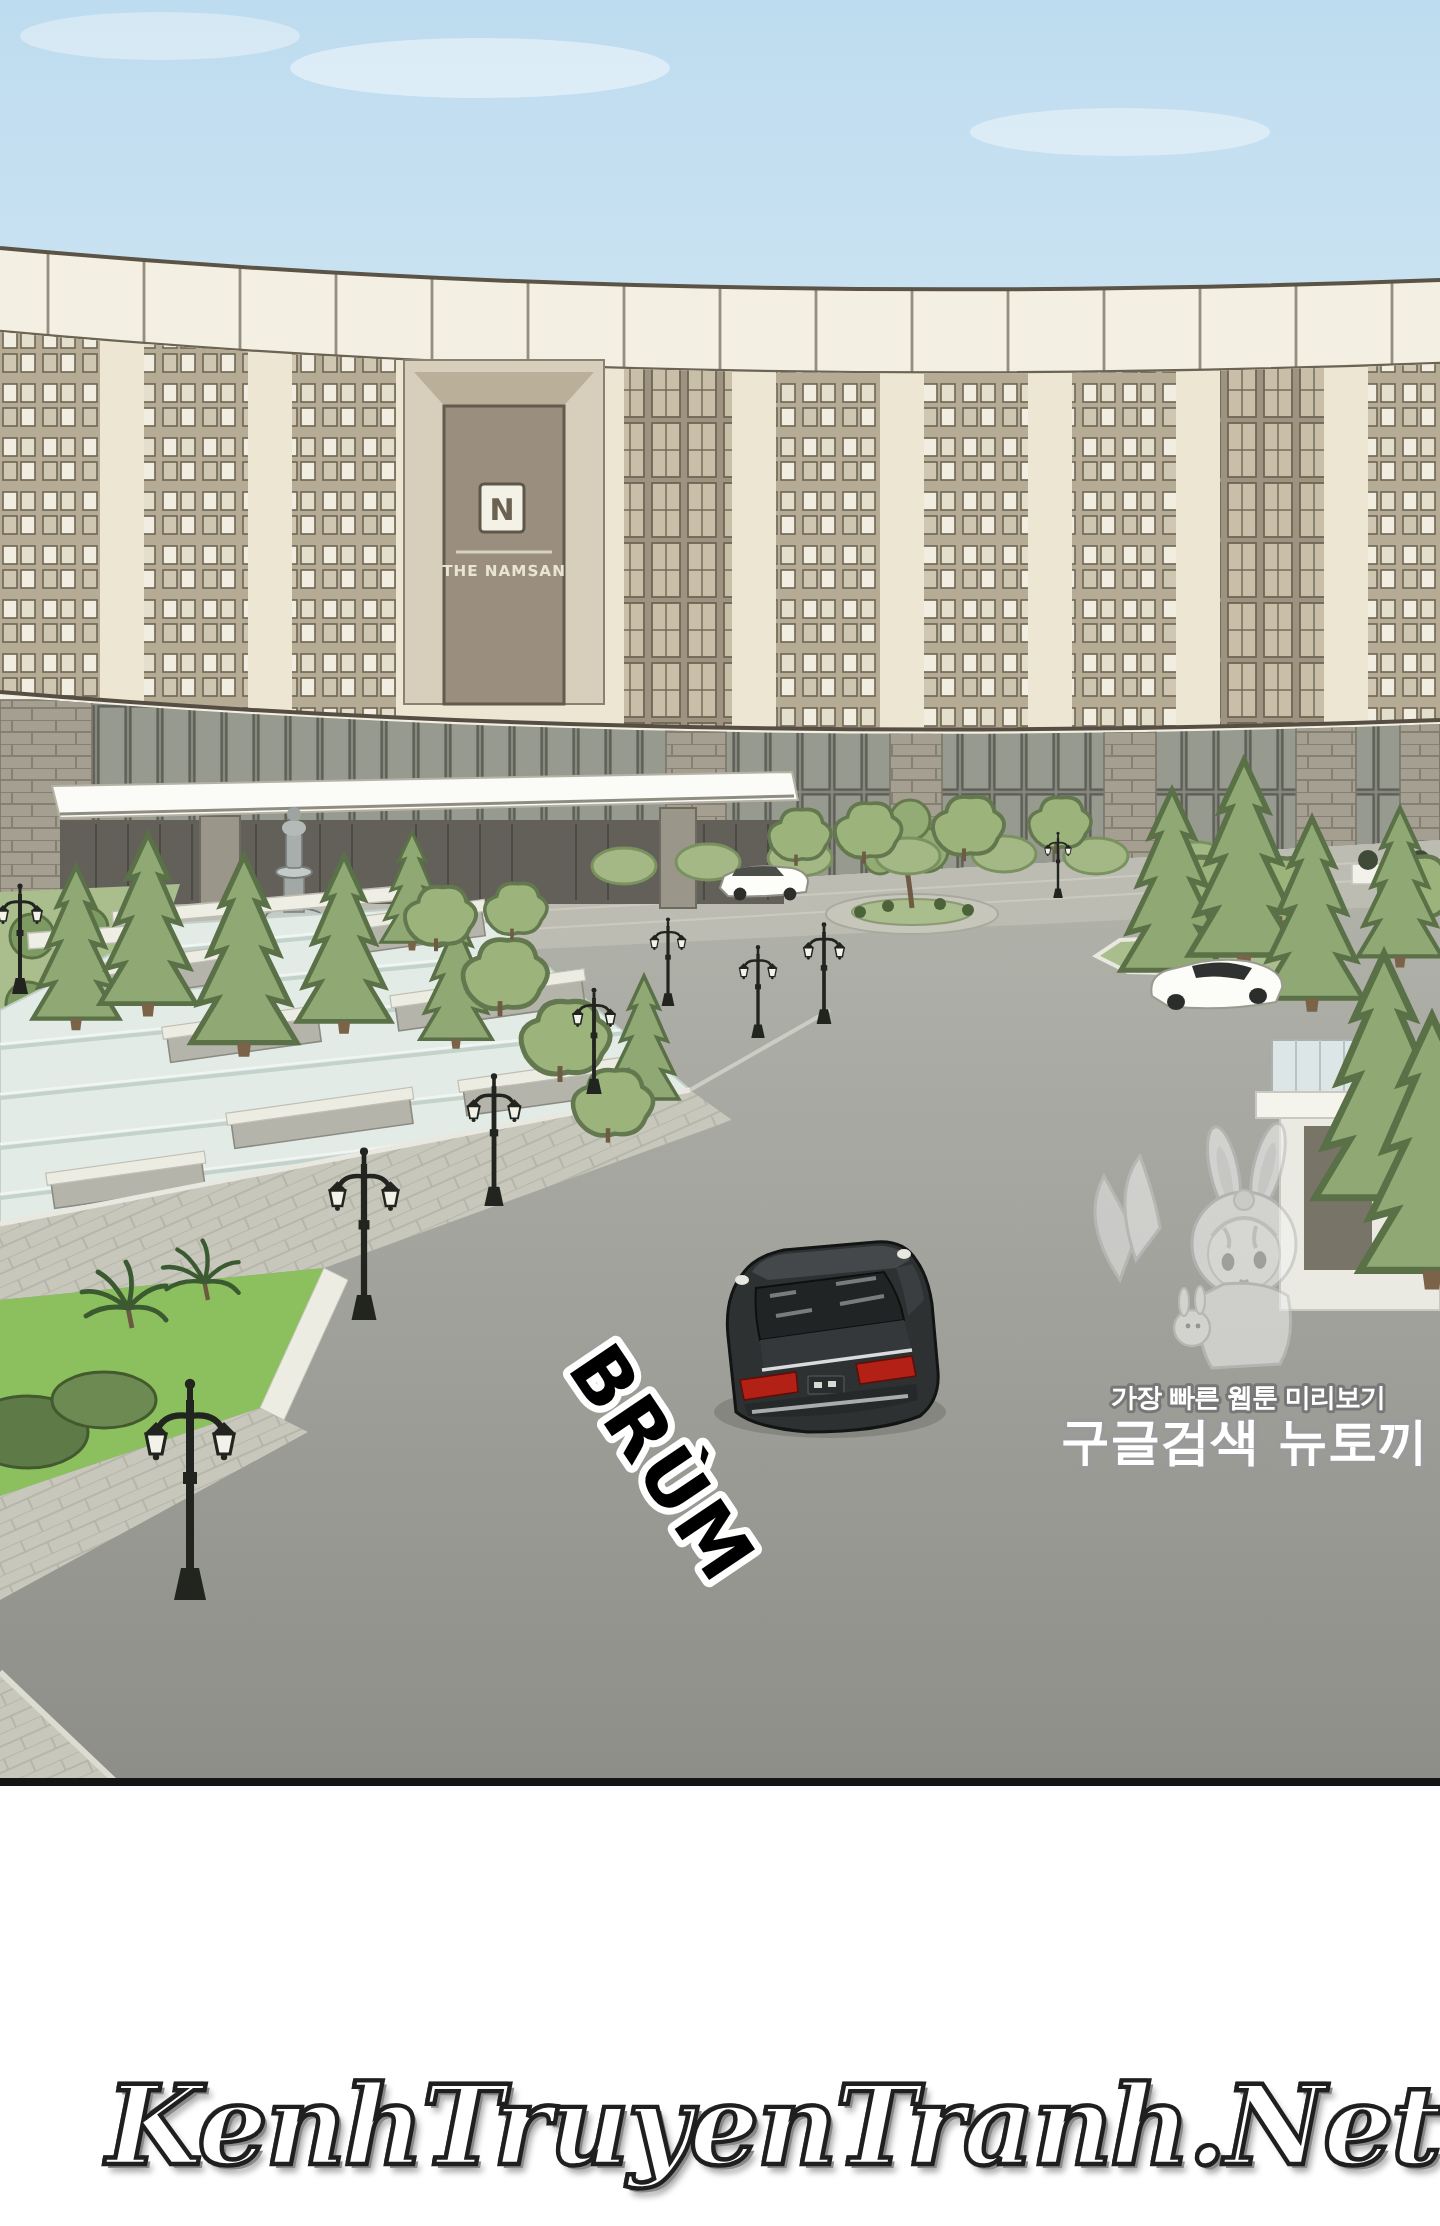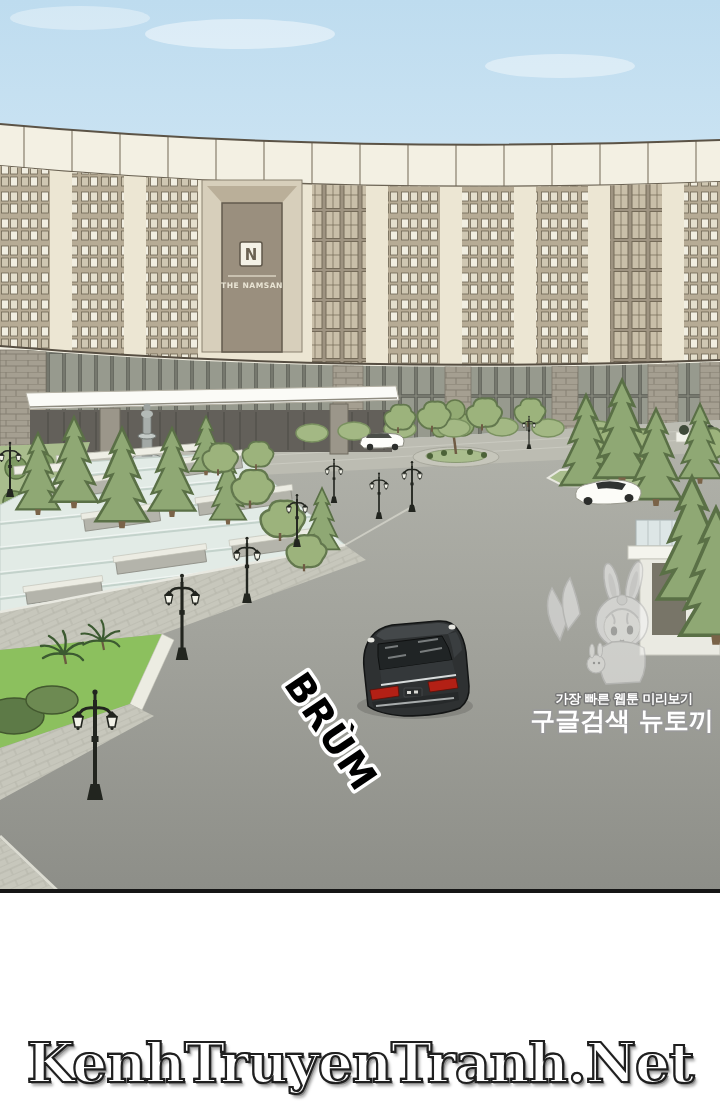--- a/index.html
+++ b/index.html
@@ -1,22 +1,22 @@
 <!DOCTYPE html>
 <html><head>
 <meta charset="utf-8">
 <style>
   html,body{margin:0;padding:0;background:#ffffff;}
   .stage{position:relative;width:720px;height:1113px;background:#ffffff;overflow:hidden;
          font-family:"DejaVu Sans","Liberation Sans",sans-serif;}
   .stage svg{display:block;}
   .footer-wm{
-    position:absolute;left:0;top:1030px;width:720px;text-align:center;
+    position:absolute;left:0;top:1030px;width:720px;text-align:right;
     font-family:"DejaVu Serif","Liberation Serif",serif;
-    font-weight:bold;font-size:55px;letter-spacing:-1px;
+    font-style:italic;font-weight:bold;font-size:55px;letter-spacing:-1px;
     color:#ffffff;
     -webkit-text-stroke:2.2px #1f1f1f;
     text-shadow:2px 2px 0 #8a8a8a, 3px 4px 3px rgba(0,0,0,.35), -1px -1px 0 #555;
     user-select:none;
   }
 </style>
 </head>
 <body>
 
 <div class="stage">

